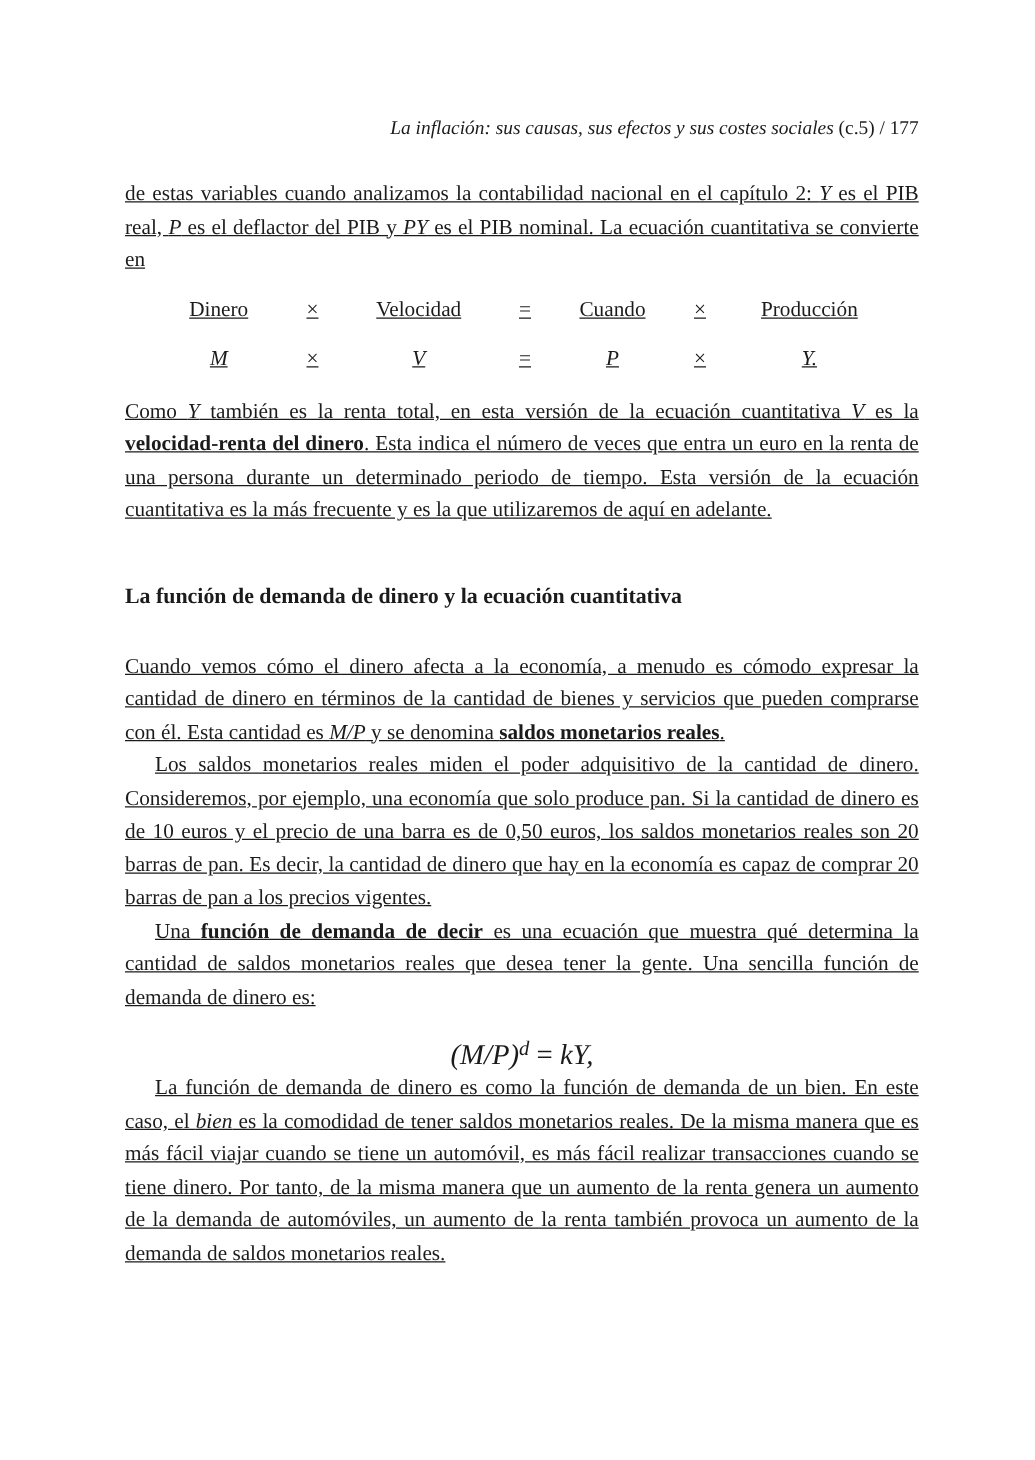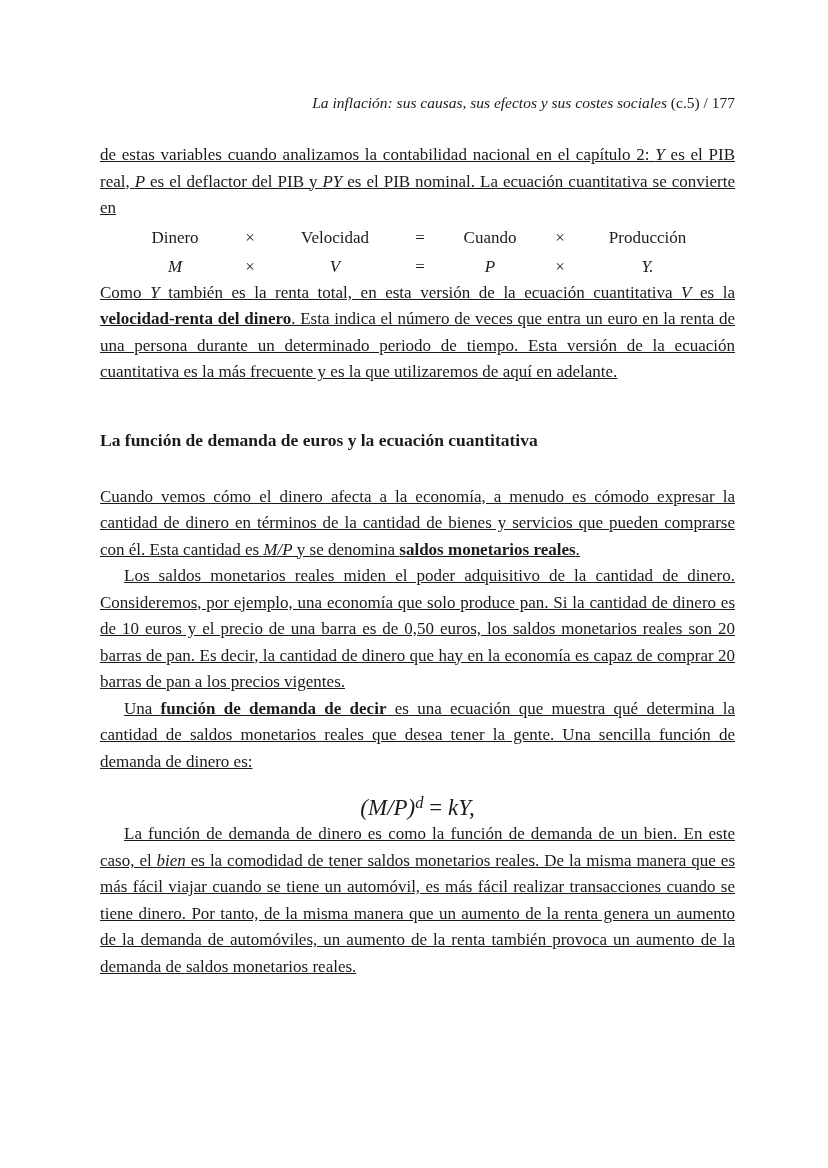--- a/index.html
+++ b/index.html
@@ -31,35 +31,36 @@
   .para {
     margin: 0;
     font-size: 17px;
     line-height: 26.5px;
     text-align: justify;
     text-justify: inter-word;
     text-decoration: underline;
   }
   .para.first { margin-top: 30px; }
   .para.indent { text-indent: 24px; }
-  .para.after-eq { }
+  .para.after-eq { margin-top: 16px; }
   .section-heading {
     margin: 42px 0 0 0;
     font-size: 17.5px;
     font-weight: bold;
     line-height: 24px;
   }
   .para.after-heading { margin-top: 32px; }
 
   .equation-table {
-    margin: 2px auto 0 auto;
+    margin: 12px auto 0 auto;
     display: grid;
     grid-template-columns: 95px 55px 115px 55px 85px 55px 120px;
     justify-content: center;
     row-gap: 0;
+    text-decoration: underline;
   }
   .eq-cell {
     text-align: center;
     font-size: 17px;
     line-height: 27px;
   }
   .eq-row-symbols .eq-cell:nth-child(odd) { font-style: italic; }
 
   .equation-inline {
     margin: 14px 0 0 0;
@@ -102,21 +103,21 @@
       <span class="eq-cell">×</span>
       <span class="eq-cell">V</span>
       <span class="eq-cell">=</span>
       <span class="eq-cell">P</span>
       <span class="eq-cell">×</span>
       <span class="eq-cell">Y.</span>
     </div>
 
     <p class="para after-eq"><span class="seg-n">Como </span><span class="seg-i">Y</span><span class="seg-n"> también es la renta total, en esta versión de la ecuación cuantitativa </span><span class="seg-i">V</span><span class="seg-n"> es la </span><span class="seg-b">velocidad-renta del dinero</span><span class="seg-n">. Esta indica el número de veces que entra un euro en la renta de una persona durante un determinado periodo de tiempo. Esta versión de la ecuación cuantitativa es la más frecuente y es la que utilizaremos de aquí en adelante.</span></p>
 
-    <h2 class="section-heading">La función de demanda de euros y la ecuación cuantitativa</h2>
+    <h2 class="section-heading">La función de demanda de dinero y la ecuación cuantitativa</h2>
 
     <p class="para after-heading"><span class="seg-n">Cuando vemos cómo el dinero afecta a la economía, a menudo es cómodo expresar la cantidad de dinero en términos de la cantidad de bienes y servicios que pueden comprarse con él. Esta cantidad es </span><span class="seg-i">M/P</span><span class="seg-n"> y se denomina </span><span class="seg-b">saldos monetarios reales</span><span class="seg-n">.</span></p>
 
     <p class="para indent"><span class="seg-n">Los saldos monetarios reales miden el poder adquisitivo de la cantidad de dinero. Consideremos, por ejemplo, una economía que solo produce pan. Si la cantidad de dinero es de 10 euros y el precio de una barra es de 0,50 euros, los saldos monetarios reales son 20 barras de pan. Es decir, la cantidad de dinero que hay en la economía es capaz de comprar 20 barras de pan a los precios vigentes.</span></p>
 
     <p class="para indent"><span class="seg-n">Una </span><span class="seg-b">función de demanda de decir</span><span class="seg-n"> es una ecuación que muestra qué determina la cantidad de saldos monetarios reales que desea tener la gente. Una sencilla función de demanda de dinero es:</span></p>
 
     <div class="equation-inline"><span class="seg-i">(M/P)</span><span class="seg-is">d</span><span class="seg-n"> = </span><span class="seg-i">kY,</span></div>
 
 

